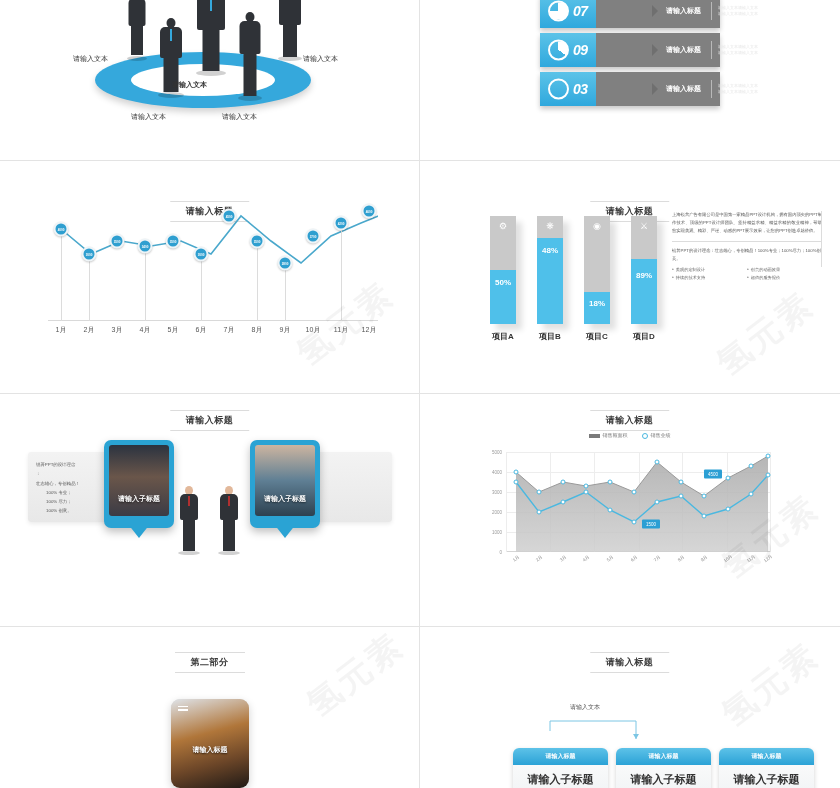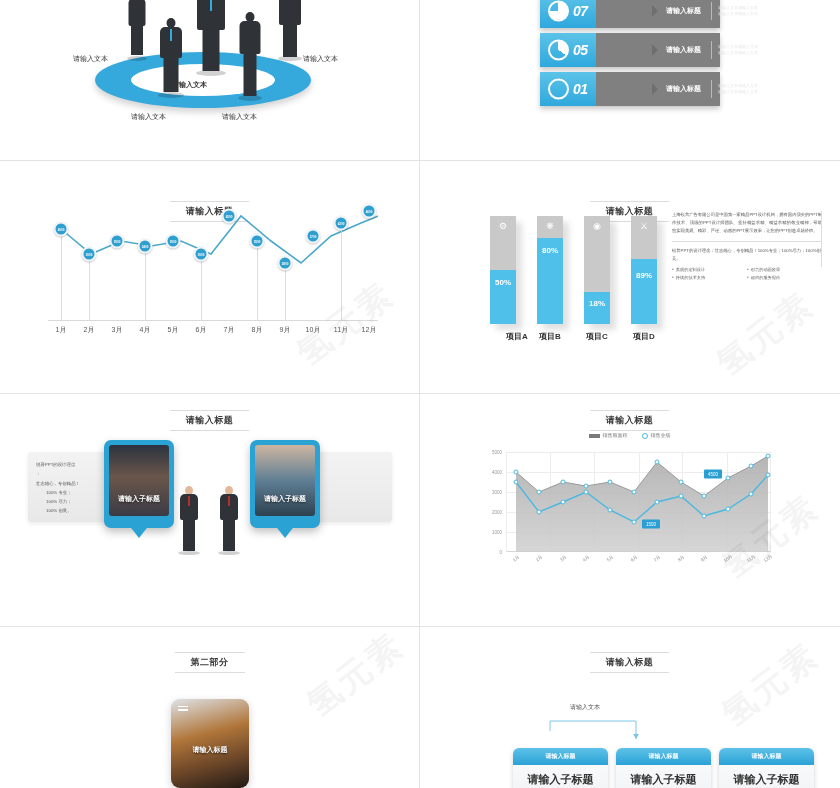--- a/index.html
+++ b/index.html
@@ -224,36 +224,36 @@
         <div class="nr-sep"></div>
         <div class="nr-desc">
           <div>请输入文本请输入文本</div>
           <div>请输入文本请输入文本</div>
         </div>
       </div>
     </div>
     <div class="numrow" style="top:33px;">
       <div class="nr-blue">
         <div class="pie p35"></div>
-        <div class="num">05</div>
+        <div class="num">09</div>
       </div>
       <div class="nr-gray">
         <div class="nr-arrow"></div>
         <div class="nr-title">请输入标题</div>
         <div class="nr-sep"></div>
         <div class="nr-desc">
           <div>请输入文本请输入文本</div>
           <div>请输入文本请输入文本</div>
         </div>
       </div>
     </div>
     <div class="numrow" style="top:72px;">
       <div class="nr-blue">
         <div class="pie p0"></div>
-        <div class="num">01</div>
+        <div class="num">03</div>
       </div>
       <div class="nr-gray">
         <div class="nr-arrow"></div>
         <div class="nr-title">请输入标题</div>
         <div class="nr-sep"></div>
         <div class="nr-desc">
           <div>请输入文本请输入文本</div>
           <div>请输入文本请输入文本</div>
         </div>
       </div>
@@ -333,34 +333,34 @@
     <div class="slide-title" style="top:40px;">请输入标题</div>
 
     <div class="barwrap" style="left:70px;top:55px;">
       <div class="barfill" style="height:50%;"></div>
       <div class="baricon">⚙</div>
       <div class="barpct" style="top:62px;"><span>50%</span></div>
     </div>
     <div class="barwrap" style="left:117px;top:55px;">
       <div class="barfill" style="height:80%;"></div>
       <div class="baricon">❋</div>
-      <div class="barpct" style="top:30px;"><span>80%</span></div>
+      <div class="barpct" style="top:30px;"><span>48%</span></div>
     </div>
     <div class="barwrap" style="left:164px;top:55px;">
       <div class="barfill" style="height:30%;"></div>
       <div class="baricon">◉</div>
       <div class="barpct" style="top:83px;"><span>18%</span></div>
     </div>
     <div class="barwrap" style="left:211px;top:55px;">
       <div class="barfill" style="height:60%;"></div>
       <div class="baricon">⚔</div>
       <div class="barpct" style="top:55px;"><span>89%</span></div>
     </div>
 
-    <div class="barlabel" style="left:77px;top:170px;">项目A</div>
+    <div class="barlabel" style="left:63px;top:170px;">项目A</div>
     <div class="barlabel" style="left:110px;top:170px;">项目B</div>
     <div class="barlabel" style="left:157px;top:170px;">项目C</div>
     <div class="barlabel" style="left:204px;top:170px;">项目D</div>
 
     <div class="txtbox">
       <div style="position:relative;">
         <div class="para">上海锐普广告有限公司是中国第一家精品PPT设计机构，拥有国内顶尖的PPT制作技术、顶级的PPT设计师团队、坚持精益求精、精益求精的敬业精神，帮助您实现美观、精彩、严谨、动感的PPT展示效果，让您的PPT创造卓越价值。</div>
         <div class="vr"></div>
       </div>
       <div class="rule"></div>

